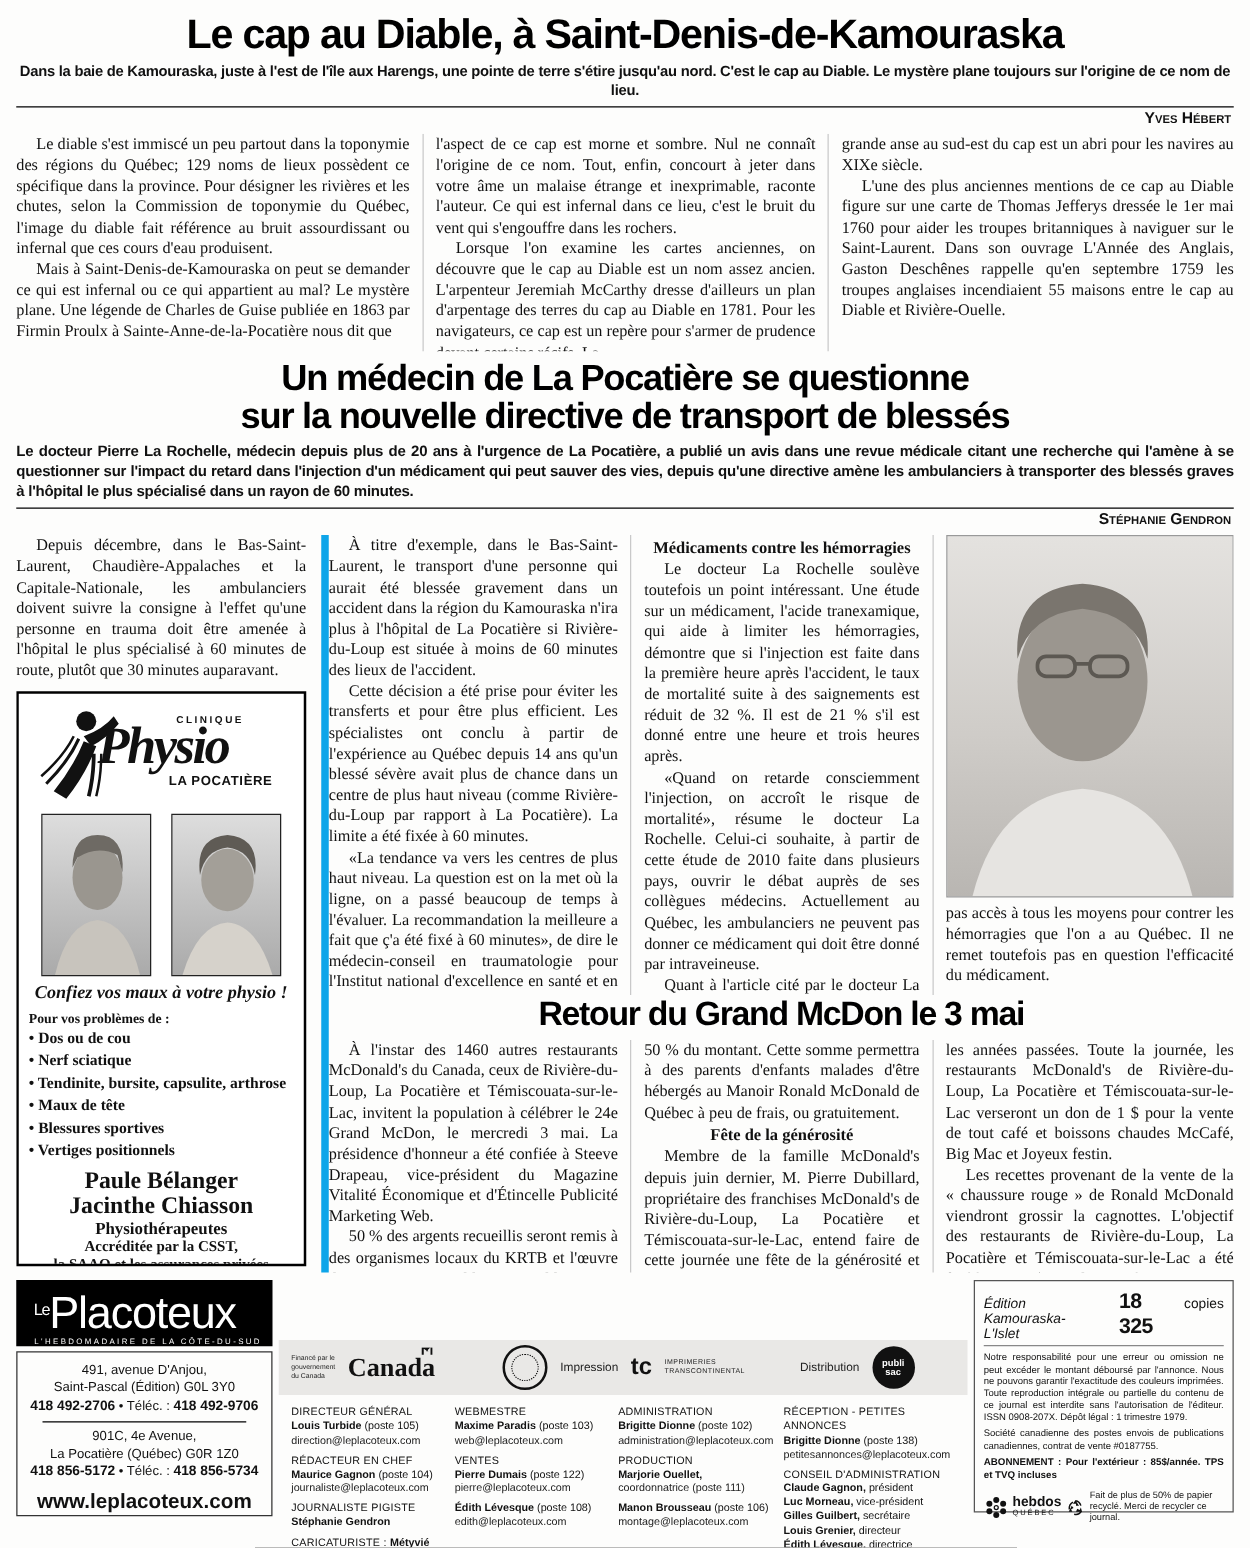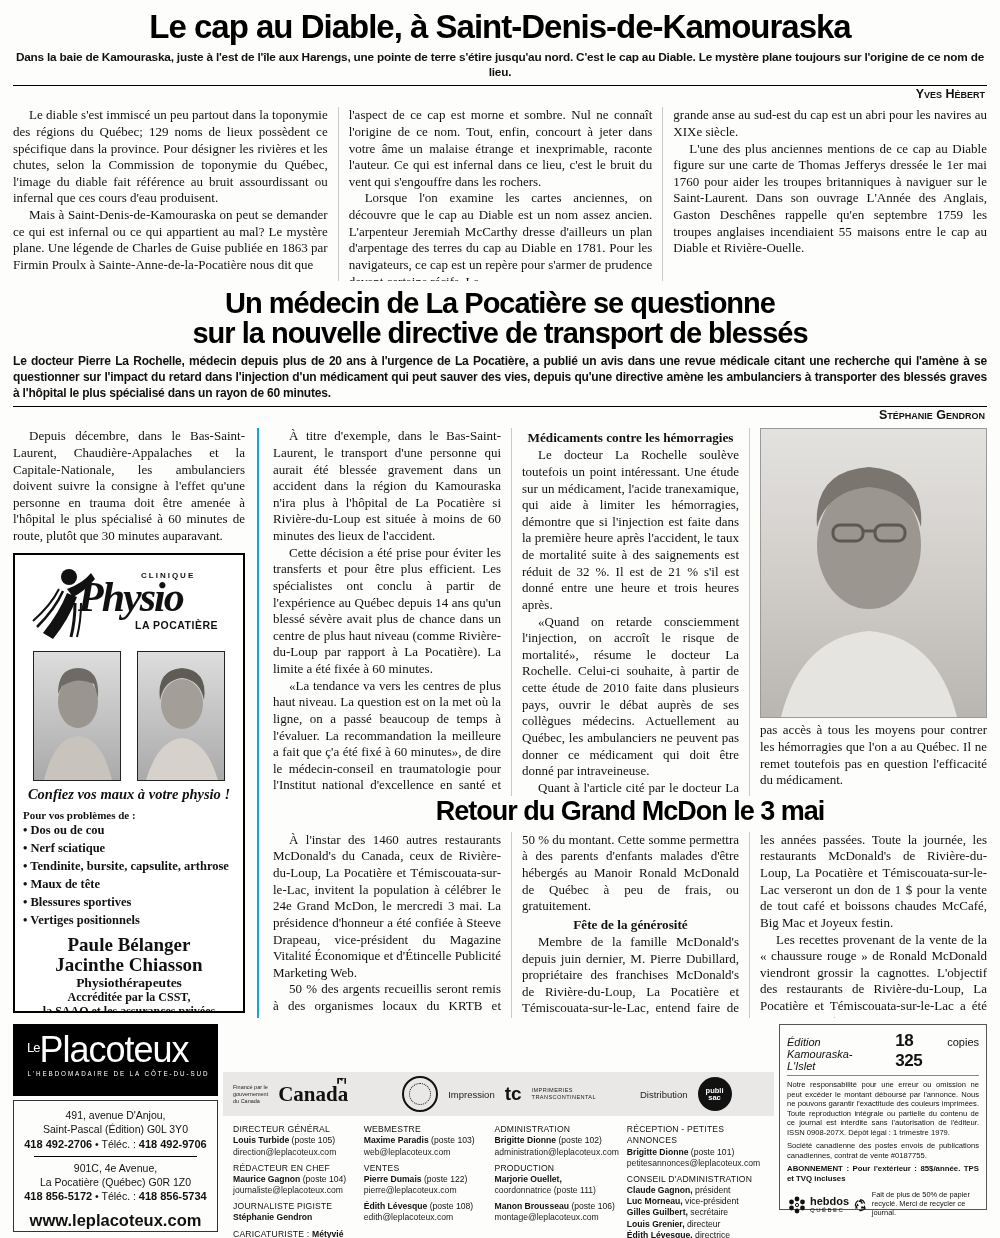--- a/index.html
+++ b/index.html
@@ -35,21 +35,21 @@
   .col:first-child { padding-left:0; }
   .col:last-child { padding-right:0; }
   p.body {
     font-size:13px; line-height:1.28; text-align:justify; text-indent:16px;
   }
   p.cont { text-indent:0; }
   .subhead { font-weight:700; font-size:13.2px; text-align:center; margin:2px 0 1px 0; }
   .a1body { height:174px; overflow:hidden; margin-top:4px; }
   
   .zone { display:grid; grid-template-columns:232px 1fr; column-gap:12px; margin-top:4px; height:590px; overflow:hidden; }
-  .right-area { border-left:2px solid #0ea5e9; padding-left:14px; }
+  .right-area { border-left:6px solid #0ea5e9; padding-left:0; }
   .a2cols { grid-template-columns:1fr 1fr 1fr; height:368px; overflow:hidden; }
   .mcdoncols { grid-template-columns:1fr 1fr 1fr; height:188px; overflow:hidden; }
   .photo {
     width:100%; height:290px; border:1px solid #999;
     background:linear-gradient(180deg,#e4e2df 0%,#cfccc8 55%,#b9b6b2 100%);
     position:relative; overflow:hidden;
   }
   .photo svg { position:absolute; bottom:0; left:0; }
   .below-photo { margin-top:4px; }
   
@@ -72,21 +72,21 @@
   .ad-list li::before { content:"• "; }
   .ad-names { text-align:center; margin-top:6px; }
   .ad-name { font-weight:700; font-size:19px; line-height:1.05; }
   .ad-job { font-weight:700; font-size:13.5px; }
   .ad-accr { font-weight:700; font-size:12px; line-height:1.15; }
   .ad-code { position:absolute; right:-1px; top:260px; transform:rotate(-90deg); transform-origin:right top;
     font-family:"Liberation Sans",sans-serif; font-size:8px; color:#777; }
   
   .footer { display:grid; grid-template-columns:205px 1fr 208px; column-gap:5px; margin-top:6px; height:212px; }
   .f-left-black {
-    background:#000; color:#fff; height:72px; padding:10px 8px 4px 14px;
+    background:#000; color:#fff; height:53px; padding:10px 8px 4px 14px;
   }
   .f-brand { font-family:"Liberation Sans",sans-serif; letter-spacing:-1px; line-height:0.9; }
   .f-brand .le { font-size:13px; vertical-align:10px; }
   .f-brand .nm { font-size:36px; font-weight:400; }
   .f-tag { font-family:"Liberation Sans",sans-serif; font-size:6.3px; letter-spacing:1.9px; margin-top:3px; text-align:center; }
   .f-addr { border:1px solid #333; margin-top:4px; height:132px; text-align:center;
     font-family:"Liberation Sans",sans-serif; font-size:10.5px; line-height:1.3; padding-top:8px; }
   .f-addr .tel b { font-size:11px; }
   .f-addr hr { border:none; border-top:1px solid #000; width:80%; margin:5px auto; }
   .f-www { font-family:"Liberation Sans",sans-serif; font-weight:700; font-size:16.5px; margin-top:6px; }
@@ -359,21 +359,21 @@
             <div class="s-mail">coordonnatrice (poste 111)</div>
           </div>
           <div class="s-block">
             <div><span class="s-name">Manon Brousseau</span><span> (poste 106)</span></div>
             <div class="s-mail">montage@leplacoteux.com</div>
           </div>
         </div>
         <div>
           <div class="s-block">
             <div class="s-role">RÉCEPTION - PETITES ANNONCES</div>
-            <div><span class="s-name">Brigitte Dionne</span><span> (poste 101)</span></div>
+            <div><span class="s-name">Brigitte Dionne</span><span> (poste 138)</span></div>
             <div class="s-mail">petitesannonces@leplacoteux.com</div>
           </div>
           <div class="s-block">
             <div class="s-role">CONSEIL D'ADMINISTRATION</div>
             <div><span class="s-name">Claude Gagnon,</span><span> président</span></div>
             <div><span class="s-name">Luc Morneau,</span><span> vice-président</span></div>
             <div><span class="s-name">Gilles Guilbert,</span><span> secrétaire</span></div>
             <div><span class="s-name">Louis Grenier,</span><span> directeur</span></div>
             <div><span class="s-name">Édith Lévesque,</span><span> directrice</span></div>
           </div>

